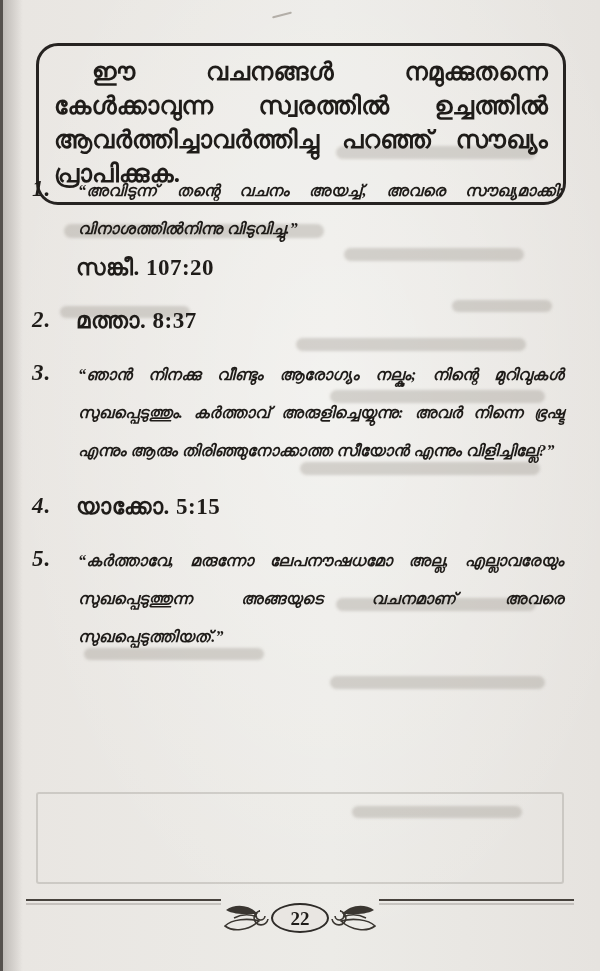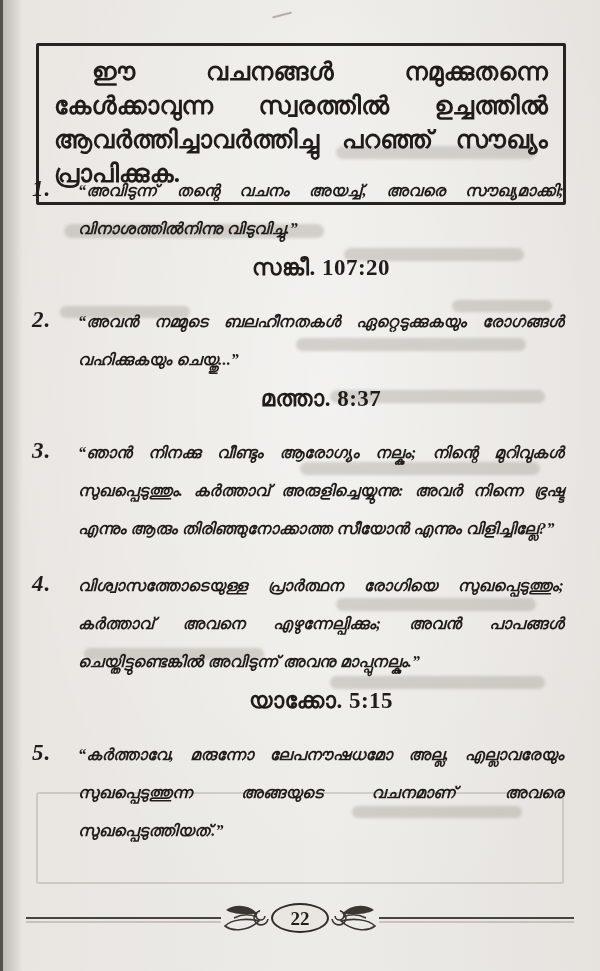--- a/index.html
+++ b/index.html
@@ -26,21 +26,21 @@
     background:linear-gradient(90deg, rgba(60,55,50,0.18), rgba(60,55,50,0));}
   .scratch{position:absolute;left:272px;top:14px;width:20px;height:2px;background:#9a948c;
     transform:rotate(-14deg);border-radius:2px;opacity:.7;}
   
   .ghost{position:absolute;background:rgba(138,132,123,0.30);border-radius:7px;filter:blur(1.6px);}
   .ghost-box{position:absolute;left:36px;top:792px;width:528px;height:92px;
     border:2px solid rgba(120,114,106,0.25);border-radius:3px;filter:blur(0.7px);}
   
   .header-box{
     position:absolute;left:36px;top:43px;width:530px;min-height:102px;
-    border:3px solid var(--border);border-radius:2px;
+    border:3px solid var(--border);border-radius:22px;
     padding:9px 15px 11px 15px;
     background:rgba(255,255,255,0.06);
   }
   .header-box p{
     margin:0;font-size:25px;line-height:34px;font-weight:700;
     text-align:justify;text-indent:38px;letter-spacing:.2px;
   }
   
   .verse-list{position:absolute;left:32px;top:170px;width:534px;margin:0;padding:0;list-style:none;}
   .verse{display:flex;margin:0 0 15px 0;}
@@ -48,27 +48,27 @@
     flex:0 0 44px;font-style:italic;font-weight:700;font-size:23px;line-height:38px;
     letter-spacing:1px;
   }
   .vbody{flex:1;min-width:0;}
   .vtext{
     margin:2px;font-size:16px;line-height:38px;font-weight:700;font-style:italic;
     text-align:justify;letter-spacing:.2px;
   }
   .vref{
     margin:2px 0 0 0;font-size:23px;line-height:36px;font-weight:700;font-style:normal;
-    text-align:center;letter-spacing:.5px;
+    text-align:left;letter-spacing:.5px;
   }
   .vref.inline{margin-top:-37px;}
   
   .footer{
     position:absolute;left:26px;right:26px;top:899px;height:38px;
-    display:flex;align-items:center;
+    display:flex;
   }
   .rule{flex:1;height:2px;background:var(--rule);
     box-shadow:0 4px 0 rgba(71,66,61,0.22);}
   .ornament{display:flex;align-items:center;margin:0 3px;}
   .flourish{display:block;}
   .page-oval{
     width:58px;height:30px;border:2.5px solid #2e2b28;border-radius:50%;
     display:flex;align-items:center;justify-content:center;
     background:var(--paper);margin:0 1px;
   }
@@ -107,36 +107,34 @@
       <span class="vnum">1.</span>
       <div class="vbody">
         <p class="vtext">“അവിടുന്ന് തന്റെ വചനം അയച്ച്, അവരെ സൗഖ്യമാക്കി; വിനാശത്തിൽനിന്നു വിടുവിച്ചു.”</p>
         <p class="vref">സങ്കീ. 107:20</p>
       </div>
     </li>
 
     <li class="verse">
       <span class="vnum">2.</span>
       <div class="vbody">
-        <p class="vtext">“അവൻ നമ്മുടെ ബലഹീനതകൾ ഏറ്റെടുക്കുകയും രോഗങ്ങൾ വഹിക്കുകയും ചെയ്തു...”</p>
         <p class="vref">മത്താ. 8:37</p>
       </div>
     </li>
 
     <li class="verse">
       <span class="vnum">3.</span>
       <div class="vbody">
         <p class="vtext">“ഞാൻ നിനക്കു വീണ്ടും ആരോഗ്യം നല്കും; നിന്റെ മുറിവുകൾ സുഖപ്പെടുത്തും. കർത്താവ് അരുളിച്ചെയ്യുന്നു: അവർ നിന്നെ ഭ്രഷ്ട എന്നും ആരും തിരിഞ്ഞുനോക്കാത്ത സീയോൻ എന്നും വിളിച്ചില്ലേ?”</p>
       </div>
     </li>
 
     <li class="verse">
       <span class="vnum">4.</span>
       <div class="vbody">
-        <p class="vtext">വിശ്വാസത്തോടെയുള്ള പ്രാർത്ഥന രോഗിയെ സുഖപ്പെടുത്തും; കർത്താവ് അവനെ എഴുന്നേല്പിക്കും; അവൻ പാപങ്ങൾ ചെയ്തിട്ടുണ്ടെങ്കിൽ അവിടുന്ന് അവനു മാപ്പുനല്കും.”</p>
         <p class="vref">യാക്കോ. 5:15</p>
       </div>
     </li>
 
     <li class="verse">
       <span class="vnum">5.</span>
       <div class="vbody">
         <p class="vtext">“കർത്താവേ, മരുന്നോ ലേപനൗഷധമോ അല്ല, എല്ലാവരേയും സുഖപ്പെടുത്തുന്ന അങ്ങയുടെ വചനമാണ് അവരെ സുഖപ്പെടുത്തിയത്.”</p>
 
       </div>

